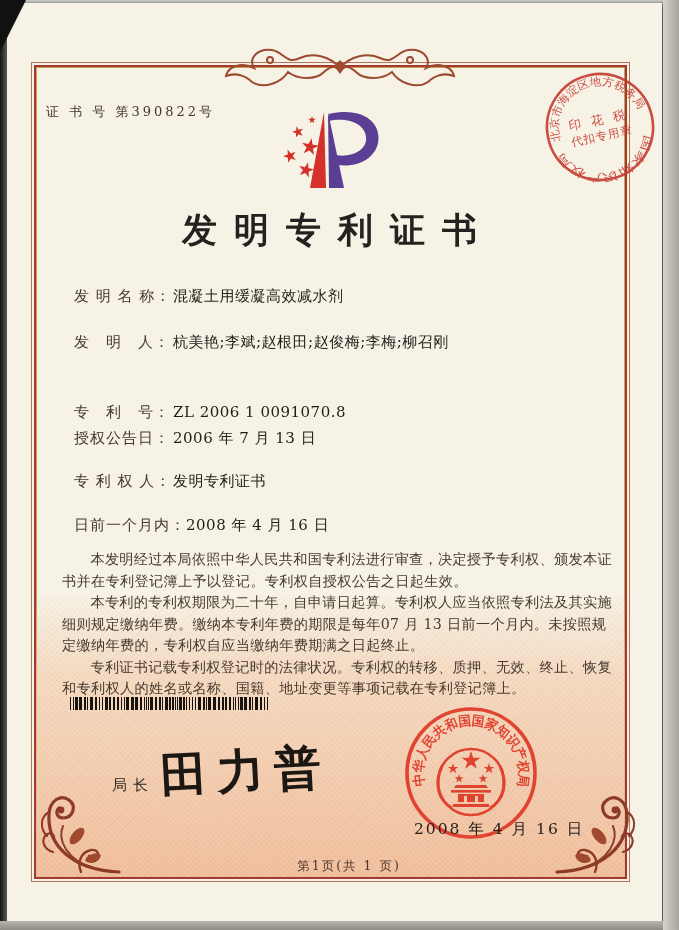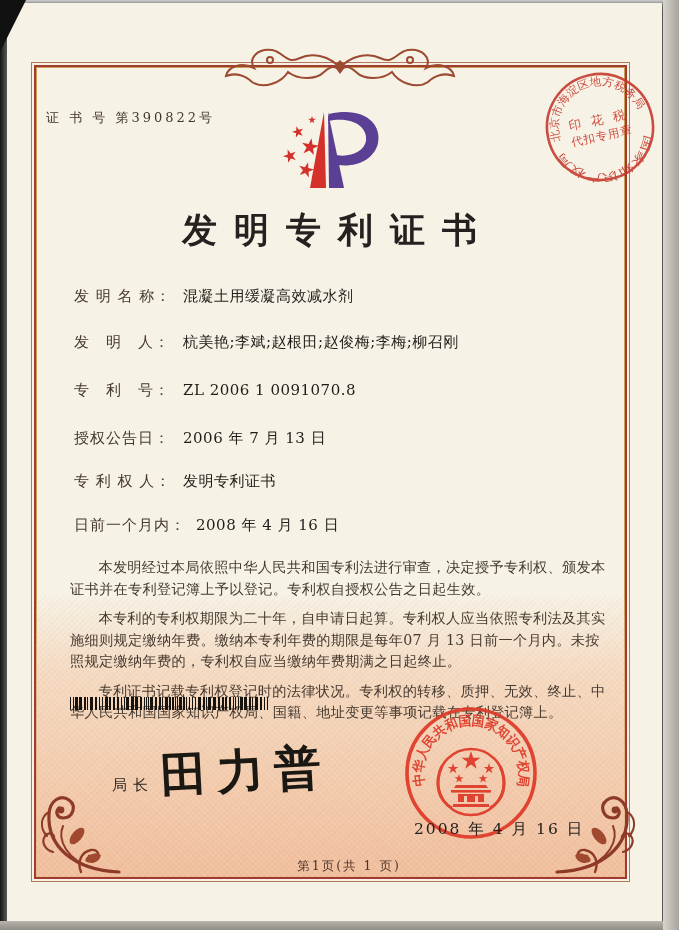--- a/index.html
+++ b/index.html
@@ -34,33 +34,33 @@
     position:absolute;left:4px;right:4px;bottom:4px;height:282px;
     background:linear-gradient(180deg,rgba(243,200,166,0) 0%,rgba(243,198,163,.55) 28%,rgba(240,186,150,.92) 100%);
   }
   .pink-zone::after{
     content:"";position:absolute;inset:0;
     background:repeating-linear-gradient(45deg,rgba(255,255,255,.10) 0 1px,transparent 1px 4px),
                repeating-linear-gradient(-45deg,rgba(197,110,70,.06) 0 1px,transparent 1px 4px);
   }
 
   
-  .cert-no{position:absolute;left:46px;top:109px;font-size:13px;letter-spacing:3px;color:#43362e;}
+  .cert-no{position:absolute;left:46px;top:103px;font-size:13px;letter-spacing:3px;color:#43362e;}
   .logo{position:absolute;left:266px;top:100px;}
   .title{
     position:absolute;left:31px;top:207px;width:597px;text-align:center;
     font-size:35px;font-weight:bold;color:#262120;letter-spacing:17px;padding-left:17px;box-sizing:border-box;
   }
   .field{position:absolute;left:74px;width:540px;font-size:15px;color:#2a241f;white-space:nowrap;}
   .field .lbl{display:inline-block;min-width:99px;color:#463830;letter-spacing:1px;}
-  .field .val{margin-left:10px;color:#221d19;letter-spacing:.5px;}
-  .f0{top:287px}.f1{top:333px}.f2{top:381px}.f3{top:429px}.f4{top:472px}.f5{top:516px}
+  .field .val{color:#221d19;letter-spacing:.5px;}
+  .f0{top:287px}.f1{top:333px}.f2{top:403px}.f3{top:429px}.f4{top:472px}.f5{top:516px}
 
   .body-text{position:absolute;left:62px;top:549px;width:556px;color:#463a30;}
-  .body-text p{margin:8px;font-size:14.2px;line-height:21.5px;text-indent:2em;letter-spacing:.3px;}
+  .body-text p{margin:0;font-size:14.2px;line-height:21.5px;text-indent:2em;letter-spacing:.3px;}
 
   .barcode{position:absolute;left:70px;top:697px;width:390px;height:13px;white-space:nowrap;overflow:hidden;}
 
   .signer-title{position:absolute;left:112px;top:776px;font-size:15px;letter-spacing:6px;color:#2e2823;}
   .signature{
     position:absolute;left:160px;top:740px;font-size:47px;font-weight:bold;color:#1b1814;
     letter-spacing:10px;transform:rotate(-3deg);font-family:"DejaVu Serif",serif;
   }
 
   .issue-date{position:absolute;left:414px;top:819px;font-size:15.5px;letter-spacing:2px;color:#25201c;}
@@ -153,21 +153,21 @@
 <div class="field f4">
   <span class="lbl">专 利 权 人：</span><span class="val">发明专利证书</span>
 </div>
 <div class="field f5">
   <span class="lbl">日前一个月内：</span><span class="val">2008 年 4 月 16 日</span>
 </div>
 
 <div class="body-text">
   <p>本发明经过本局依照中华人民共和国专利法进行审查，决定授予专利权、颁发本证书并在专利登记簿上予以登记。专利权自授权公告之日起生效。</p>
   <p>本专利的专利权期限为二十年，自申请日起算。专利权人应当依照专利法及其实施细则规定缴纳年费。缴纳本专利年费的期限是每年07 月 13 日前一个月内。未按照规定缴纳年费的，专利权自应当缴纳年费期满之日起终止。</p>
-  <p>专利证书记载专利权登记时的法律状况。专利权的转移、质押、无效、终止、中华人民共和国国家知识产权局、国籍、地址变更等事项记载在专利登记簿上。</p>
+  <p>专利证书记载专利权登记时的法律状况。专利权的转移、质押、无效、终止、恢复和专利权人的姓名或名称、国籍、地址变更等事项记载在专利登记簿上。</p>
 </div>
 
 <div class="barcode"><span style="display:inline-block;height:13px;width:1px;background:#17130f;margin-right:2px;vertical-align:top"></span><span style="display:inline-block;height:13px;width:1px;background:#17130f;margin-right:1px;vertical-align:top"></span><span style="display:inline-block;height:13px;width:3px;background:#17130f;margin-right:1px;vertical-align:top"></span><span style="display:inline-block;height:13px;width:3px;background:#17130f;margin-right:2px;vertical-align:top"></span><span style="display:inline-block;height:13px;width:2px;background:#17130f;margin-right:1px;vertical-align:top"></span><span style="display:inline-block;height:13px;width:1px;background:#17130f;margin-right:2px;vertical-align:top"></span><span style="display:inline-block;height:13px;width:3px;background:#17130f;margin-right:2px;vertical-align:top"></span><span style="display:inline-block;height:13px;width:2px;background:#17130f;margin-right:2px;vertical-align:top"></span><span style="display:inline-block;height:13px;width:1px;background:#17130f;margin-right:2px;vertical-align:top"></span><span style="display:inline-block;height:13px;width:1px;background:#17130f;margin-right:2px;vertical-align:top"></span><span style="display:inline-block;height:13px;width:3px;background:#17130f;margin-right:1px;vertical-align:top"></span><span style="display:inline-block;height:13px;width:2px;background:#17130f;margin-right:2px;vertical-align:top"></span><span style="display:inline-block;height:13px;width:2px;background:#17130f;margin-right:2px;vertical-align:top"></span><span style="display:inline-block;height:13px;width:2px;background:#17130f;margin-right:2px;vertical-align:top"></span><span style="display:inline-block;height:13px;width:1px;background:#17130f;margin-right:2px;vertical-align:top"></span><span style="display:inline-block;height:13px;width:1px;background:#17130f;margin-right:1px;vertical-align:top"></span><span style="display:inline-block;height:13px;width:3px;background:#17130f;margin-right:2px;vertical-align:top"></span><span style="display:inline-block;height:13px;width:3px;background:#17130f;margin-right:1px;vertical-align:top"></span><span style="display:inline-block;height:13px;width:3px;background:#17130f;margin-right:2px;vertical-align:top"></span><span style="display:inline-block;height:13px;width:2px;background:#17130f;margin-right:2px;vertical-align:top"></span><span style="display:inline-block;height:13px;width:1px;background:#17130f;margin-right:1px;vertical-align:top"></span><span style="display:inline-block;height:13px;width:1px;background:#17130f;margin-right:1px;vertical-align:top"></span><span style="display:inline-block;height:13px;width:1px;background:#17130f;margin-right:1px;vertical-align:top"></span><span style="display:inline-block;height:13px;width:3px;background:#17130f;margin-right:2px;vertical-align:top"></span><span style="display:inline-block;height:13px;width:2px;background:#17130f;margin-right:2px;vertical-align:top"></span><span style="display:inline-block;height:13px;width:2px;background:#17130f;margin-right:1px;vertical-align:top"></span><span style="display:inline-block;height:13px;width:1px;background:#17130f;margin-right:2px;vertical-align:top"></span><span style="display:inline-block;height:13px;width:3px;background:#17130f;margin-right:1px;vertical-align:top"></span><span style="display:inline-block;height:13px;width:2px;background:#17130f;margin-right:1px;vertical-align:top"></span><span style="display:inline-block;height:13px;width:2px;background:#17130f;margin-right:1px;vertical-align:top"></span><span style="display:inline-block;height:13px;width:1px;background:#17130f;margin-right:1px;vertical-align:top"></span><span style="display:inline-block;height:13px;width:1px;background:#17130f;margin-right:1px;vertical-align:top"></span><span style="display:inline-block;height:13px;width:3px;background:#17130f;margin-right:1px;vertical-align:top"></span><span style="display:inline-block;height:13px;width:2px;background:#17130f;margin-right:1px;vertical-align:top"></span><span style="display:inline-block;height:13px;width:1px;background:#17130f;margin-right:2px;vertical-align:top"></span><span style="display:inline-block;height:13px;width:1px;background:#17130f;margin-right:2px;vertical-align:top"></span><span style="display:inline-block;height:13px;width:1px;background:#17130f;margin-right:2px;vertical-align:top"></span><span style="display:inline-block;height:13px;width:1px;background:#17130f;margin-right:2px;vertical-align:top"></span><span style="display:inline-block;height:13px;width:3px;background:#17130f;margin-right:2px;vertical-align:top"></span><span style="display:inline-block;height:13px;width:2px;background:#17130f;margin-right:1px;vertical-align:top"></span><span style="display:inline-block;height:13px;width:1px;background:#17130f;margin-right:1px;vertical-align:top"></span><span style="display:inline-block;height:13px;width:3px;background:#17130f;margin-right:2px;vertical-align:top"></span><span style="display:inline-block;height:13px;width:3px;background:#17130f;margin-right:2px;vertical-align:top"></span><span style="display:inline-block;height:13px;width:2px;background:#17130f;margin-right:2px;vertical-align:top"></span><span style="display:inline-block;height:13px;width:2px;background:#17130f;margin-right:1px;vertical-align:top"></span><span style="display:inline-block;height:13px;width:2px;background:#17130f;margin-right:2px;vertical-align:top"></span><span style="display:inline-block;height:13px;width:2px;background:#17130f;margin-right:2px;vertical-align:top"></span><span style="display:inline-block;height:13px;width:1px;background:#17130f;margin-right:1px;vertical-align:top"></span><span style="display:inline-block;height:13px;width:1px;background:#17130f;margin-right:2px;vertical-align:top"></span><span style="display:inline-block;height:13px;width:1px;background:#17130f;margin-right:1px;vertical-align:top"></span><span style="display:inline-block;height:13px;width:3px;background:#17130f;margin-right:1px;vertical-align:top"></span><span style="display:inline-block;height:13px;width:3px;background:#17130f;margin-right:2px;vertical-align:top"></span><span style="display:inline-block;height:13px;width:2px;background:#17130f;margin-right:1px;vertical-align:top"></span><span style="display:inline-block;height:13px;width:1px;background:#17130f;margin-right:2px;vertical-align:top"></span><span style="display:inline-block;height:13px;width:3px;background:#17130f;margin-right:2px;vertical-align:top"></span><span style="display:inline-block;height:13px;width:2px;background:#17130f;margin-right:2px;vertical-align:top"></span><span style="display:inline-block;height:13px;width:1px;background:#17130f;margin-right:2px;vertical-align:top"></span><span style="display:inline-block;height:13px;width:1px;background:#17130f;margin-right:2px;vertical-align:top"></span></div>
 
 <div class="signer-title">局长</div>
 <div class="signature">田力普</div>
 
 <svg class="seal" width="138" height="138" viewBox="0 0 138 138">
   <defs>
     <path id="sealArc" d="M22.6,81.4 A48,48 0 1 1 115.4,81.4"></path>

